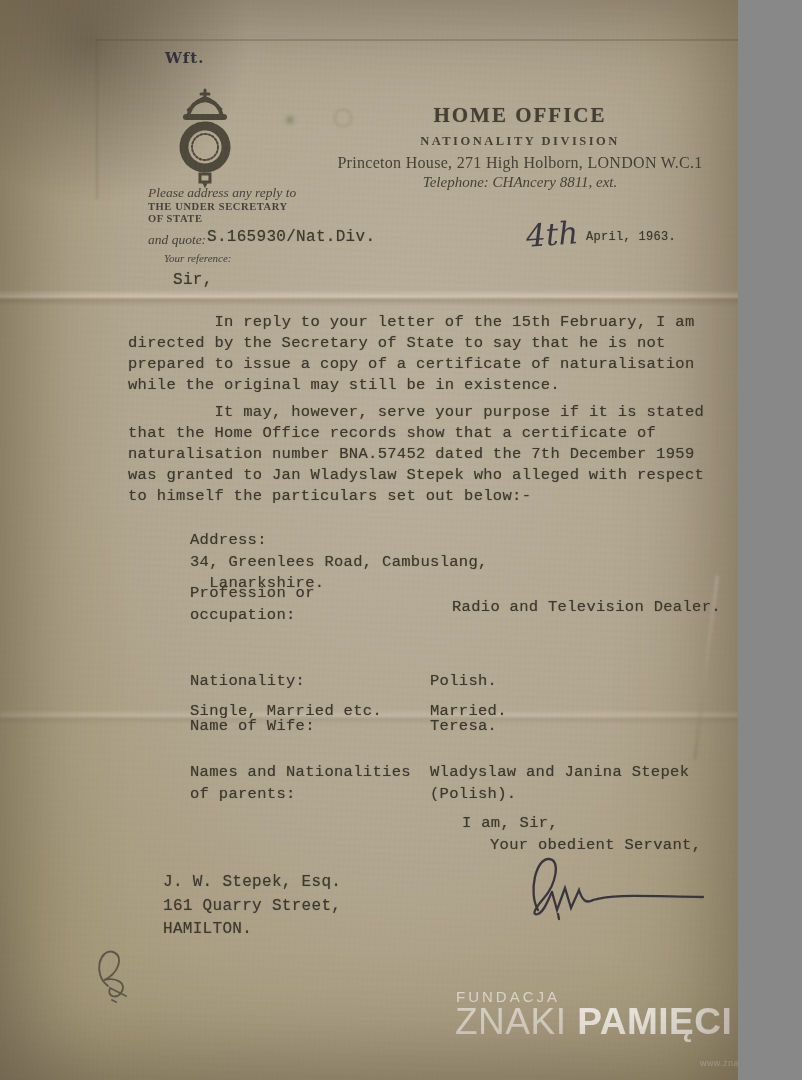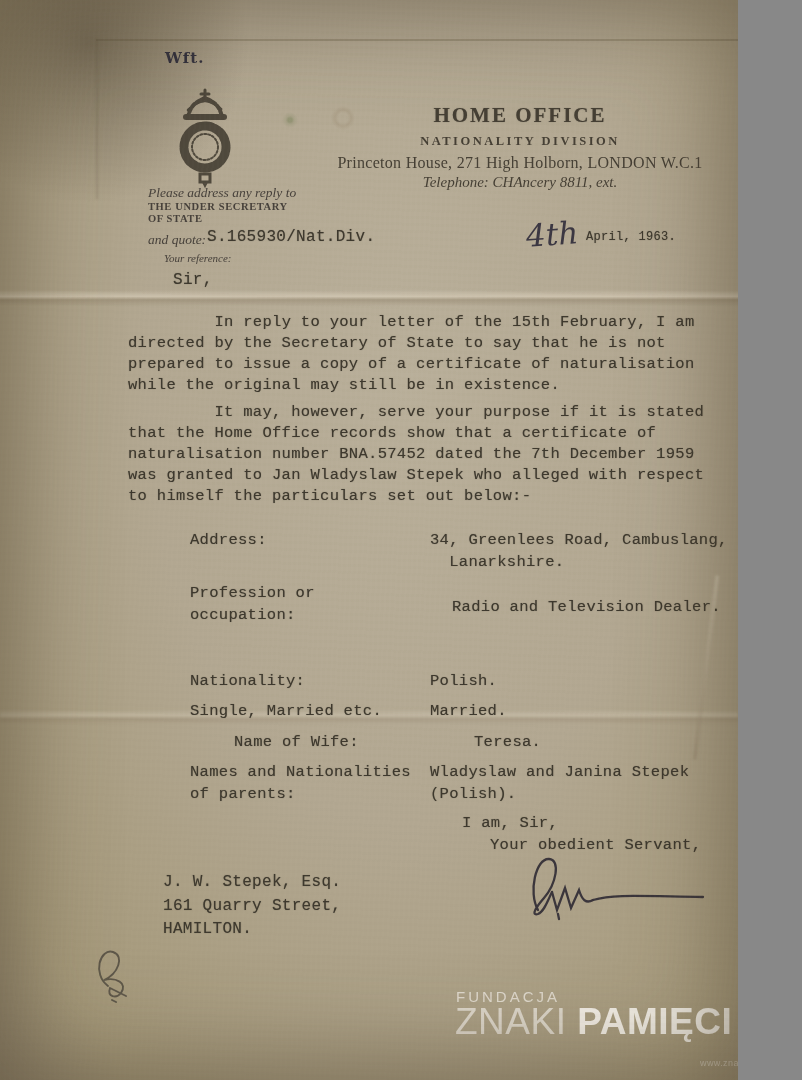--- a/index.html
+++ b/index.html
@@ -58,22 +58,22 @@
     font-family:"DejaVu Serif",serif;transform:rotate(-4deg);}
   .date-typed{left:586px;top:230px;font-size:12px;}
 
   .salutation{left:173px;top:271px;font-size:16px;}
   .para{left:128px;width:630px;font-size:15.5px;line-height:21px;}
   .para1{top:312px;}
   .para2{top:402px;}
   .prow{position:absolute;left:190px;display:flex;font-size:15.5px;line-height:21.5px;}
   .prow .plabel{width:240px;}
   .prow .pvalue{width:320px;}
-  .prow-0{top:530px;} .prow-1{top:583px;gap:22px;} .prow-2{top:626px;}
-  .prow-3{top:671px;} .prow-4{top:701px;} .prow-5{top:732px;margin-left:44px;} .prow-6{top:762px;}
+  .prow-0{top:530px;flex-direction:column;} .prow-1{top:583px;gap:22px;} .prow-2{top:626px;}
+  .prow-3{top:671px;} .prow-4{top:701px;} .prow-5{top:716px;} .prow-6{top:762px;}
   .prow-1 .pvalue{padding-top:14px;}
 
   .close-1{left:462px;top:814px;font-size:15.5px;}
   .close-2{left:490px;top:836px;font-size:15.5px;}
 
   .signature{left:518px;top:850px;}
   .recipient{left:163px;top:871px;font-size:16px;line-height:23.5px;}
   .pencil-mark{left:86px;top:940px;opacity:0.78;}
 
   .wm{color:rgba(245,241,233,0.8);font-family:"Liberation Sans",sans-serif;}

